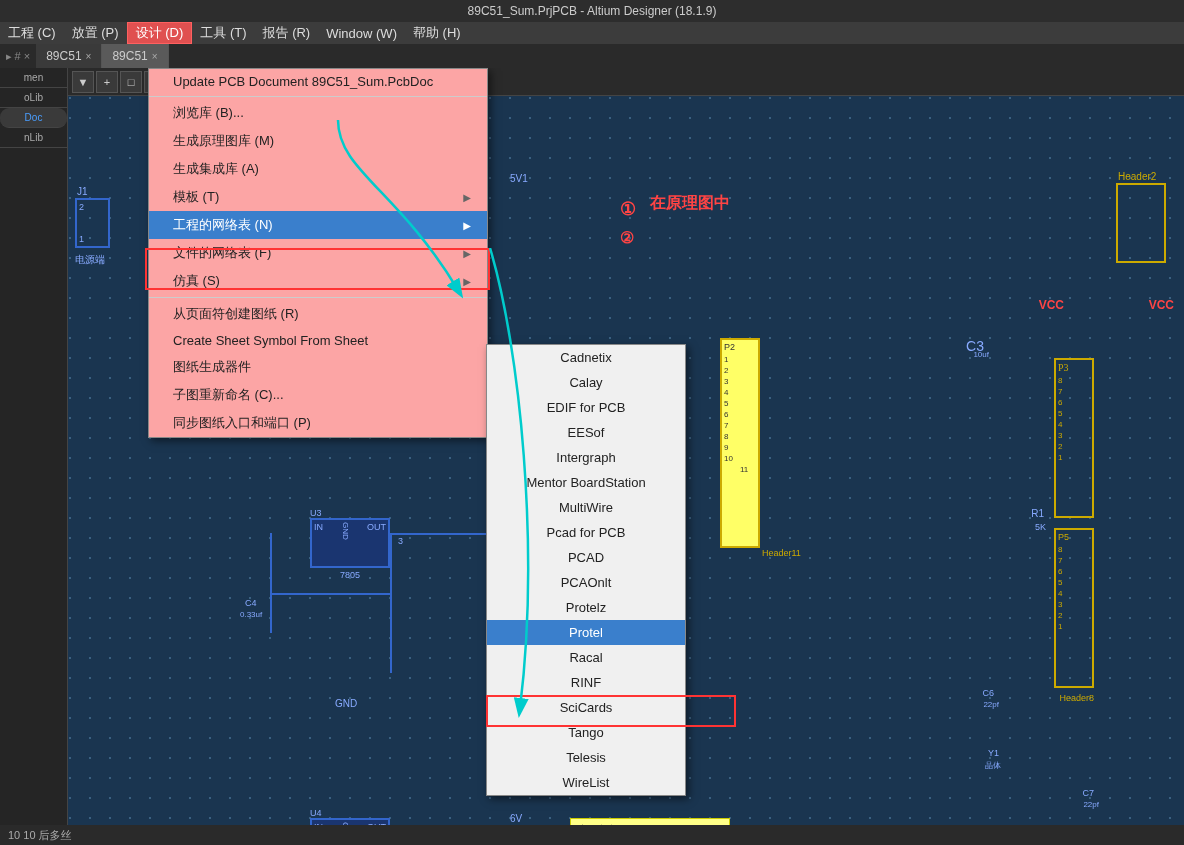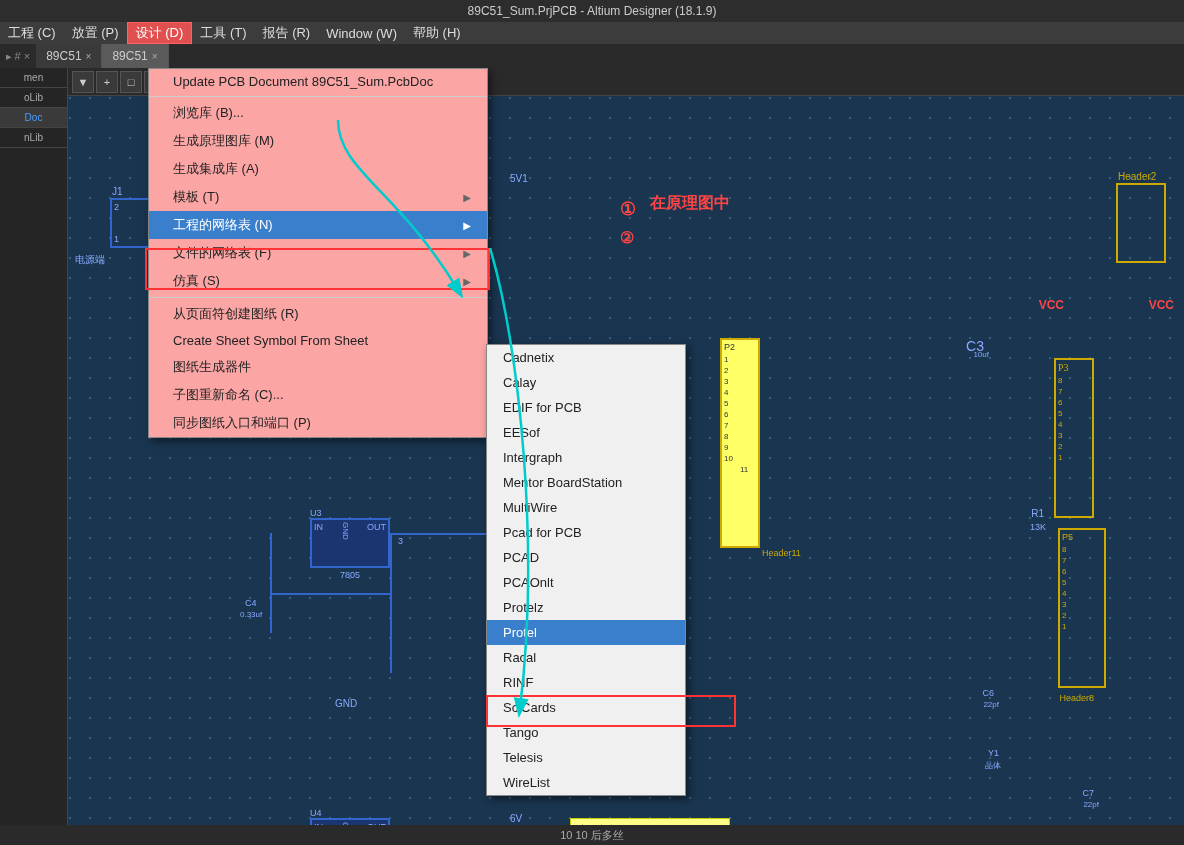--- a/index.html
+++ b/index.html
@@ -159,20 +159,21 @@
     
     #network-submenu {
       position: absolute;
       top: 0;
       left: 486px;
       width: 200px;
       background: #f0f0f0;
       border: 1px solid #888;
       z-index: 200;
       box-shadow: 3px 3px 8px rgba(0,0,0,0.5);
+      text-align: center;
     }
     .network-menu-item {
       padding: 5px 16px;
       color: #222;
       cursor: pointer;
       font-size: 13px;
       white-space: nowrap;
     }
     .network-menu-item.highlighted {
       background: #3a7fcc;
@@ -186,21 +187,20 @@
       left: 0;
       right: 0;
       height: 20px;
       background: #2a2a2a;
       z-index: 100;
       display: flex;
       align-items: center;
       padding: 0 8px;
       color: #aaa;
       font-size: 11px;
-      justify-content: center;
     }
 
     
     .cyan-arrow {
       position: absolute;
       z-index: 300;
       pointer-events: none;
     }
   </style>
 </head>
@@ -246,41 +246,41 @@
   </div>
 </div>
 
 <div id="main-content">
 
   <div id="pcb-canvas">
 
     <div style="position:absolute; left:0; top:0; width:68px; height:100%; background:#252525; z-index:10; display:flex; flex-direction:column; border-right:1px solid #444;">
       <div style="color:#aaa; font-size:10px; padding:4px; border-bottom:1px solid #444; cursor:pointer; text-align:center;">men</div>
       <div style="color:#aaa; font-size:10px; padding:4px; border-bottom:1px solid #444; cursor:pointer; text-align:center;">oLib</div>
-      <div style="color:#4a9eff; font-size:10px; padding:4px; border-bottom:1px solid #444; cursor:pointer; background:#3a3a3a; text-align:center;">Doc</div>
+      <div style="color:#4a9eff; font-size:10px; padding:4px; border-bottom:1px solid #444; cursor:pointer; background:#3a3a3a; text-align:center;border-radius:9px;">Doc</div>
       <div style="color:#aaa; font-size:10px; padding:4px; border-bottom:1px solid #444; cursor:pointer; text-align:center;">nLib</div>
     </div>
 
     <div style="position:absolute; left:68px; top:0; right:0; height:28px; background:#2a2a2a; z-index:10; display:flex; align-items:center; padding:0 4px; gap:2px; border-bottom:1px solid #444;">
       <div class="toolbar-btn">▼</div>
       <div class="toolbar-btn">+</div>
       <div class="toolbar-btn">□</div>
       <div class="toolbar-btn">⊞</div>
       <div class="toolbar-btn">▬</div>
       <div class="toolbar-btn">≡</div>
       <div class="toolbar-btn">↓</div>
       <div class="toolbar-btn">|</div>
       <div class="toolbar-btn">||</div>
       <div class="toolbar-btn">▶</div>
       <div class="toolbar-btn">↺</div>
       <div class="toolbar-btn">A</div>
       <div class="toolbar-btn">∩</div>
     </div>
 
-    <div style="position:absolute; left:75px; top:130px; border:2px solid #3366cc; width:58px; height:50px; background:transparent;margin-left:35px;">
+    <div style="position:absolute; left:75px; top:130px; border:2px solid #3366cc; width:35px; height:50px; background:transparent;">
       <div style="position:absolute; top:-14px; left:0; color:#88aaff; font-size:10px;">J1</div>
       <div style="position:absolute; left:2px; top:2px; color:#88aaff; font-size:9px;">2</div>
       <div style="position:absolute; left:2px; bottom:2px; color:#88aaff; font-size:9px;">1</div>
     </div>
     <div style="position:absolute; left:75px; top:185px; color:#88aaff; font-size:10px;">电源端</div>
 
     <div style="position:absolute; right:120px; top:230px; color:#ff4444; font-size:12px; font-weight:bold;">VCC</div>
     <div style="position:absolute; right:10px; top:230px; color:#ff4444; font-size:12px; font-weight:bold;">VCC</div>
 
     <div style="position:absolute; right:18px; top:115px; width:50px; height:80px; border:2px solid #ccaa00; background:transparent;">
@@ -315,35 +315,35 @@
       <div style="font-size:8px; padding:1px 2px;">8</div>
       <div style="font-size:8px; padding:1px 2px;">7</div>
       <div style="font-size:8px; padding:1px 2px;">6</div>
       <div style="font-size:8px; padding:1px 2px;">5</div>
       <div style="font-size:8px; padding:1px 2px;">4</div>
       <div style="font-size:8px; padding:1px 2px;">3</div>
       <div style="font-size:8px; padding:1px 2px;">2</div>
       <div style="font-size:8px; padding:1px 2px;">1</div>
     </div>
 
-    <div style="position:absolute; right:78px; top:460px; width:48px; height:160px; border:2px solid #ccaa00; background:transparent; color:#ccaa00;">
+    <div style="position:absolute; right:90px; top:460px; width:40px; height:160px; border:2px solid #ccaa00; background:transparent; color:#ccaa00;">
       <div style="font-size:9px; padding:2px;">P5</div>
       <div style="font-size:8px; padding:1px 2px;">8</div>
       <div style="font-size:8px; padding:1px 2px;">7</div>
       <div style="font-size:8px; padding:1px 2px;">6</div>
       <div style="font-size:8px; padding:1px 2px;">5</div>
       <div style="font-size:8px; padding:1px 2px;">4</div>
       <div style="font-size:8px; padding:1px 2px;">3</div>
       <div style="font-size:8px; padding:1px 2px;">2</div>
       <div style="font-size:8px; padding:1px 2px;">1</div>
     </div>
     <div style="position:absolute; right:90px; top:625px; color:#ccaa00; font-size:9px;">Header8</div>
 
     <div style="position:absolute; right:140px; top:440px; color:#88aaff; font-size:10px;">R1</div>
-    <div style="position:absolute; right:138px; top:454px; color:#88aaff; font-size:9px;">13K</div>
+    <div style="position:absolute; right:138px; top:454px; color:#88aaff; font-size:9px;">5K</div>
 
     <div style="position:absolute; left:310px; top:450px; width:80px; height:50px; border:2px solid #3366cc; background:#1a3570; color:#88aaff;">
       <div style="font-size:9px; padding:2px; display:flex; justify-content:space-between;">
         <span>IN</span>
         <span style="writing-mode:vertical-rl; font-size:8px;">GND</span>
         <span>OUT</span>
       </div>
       <div style="position:absolute; bottom:-14px; left:50%; transform:translateX(-50%); color:#88aaff; font-size:9px;">7805</div>
     </div>
     <div style="position:absolute; left:310px; top:440px; color:#88aaff; font-size:9px;">U3</div>

